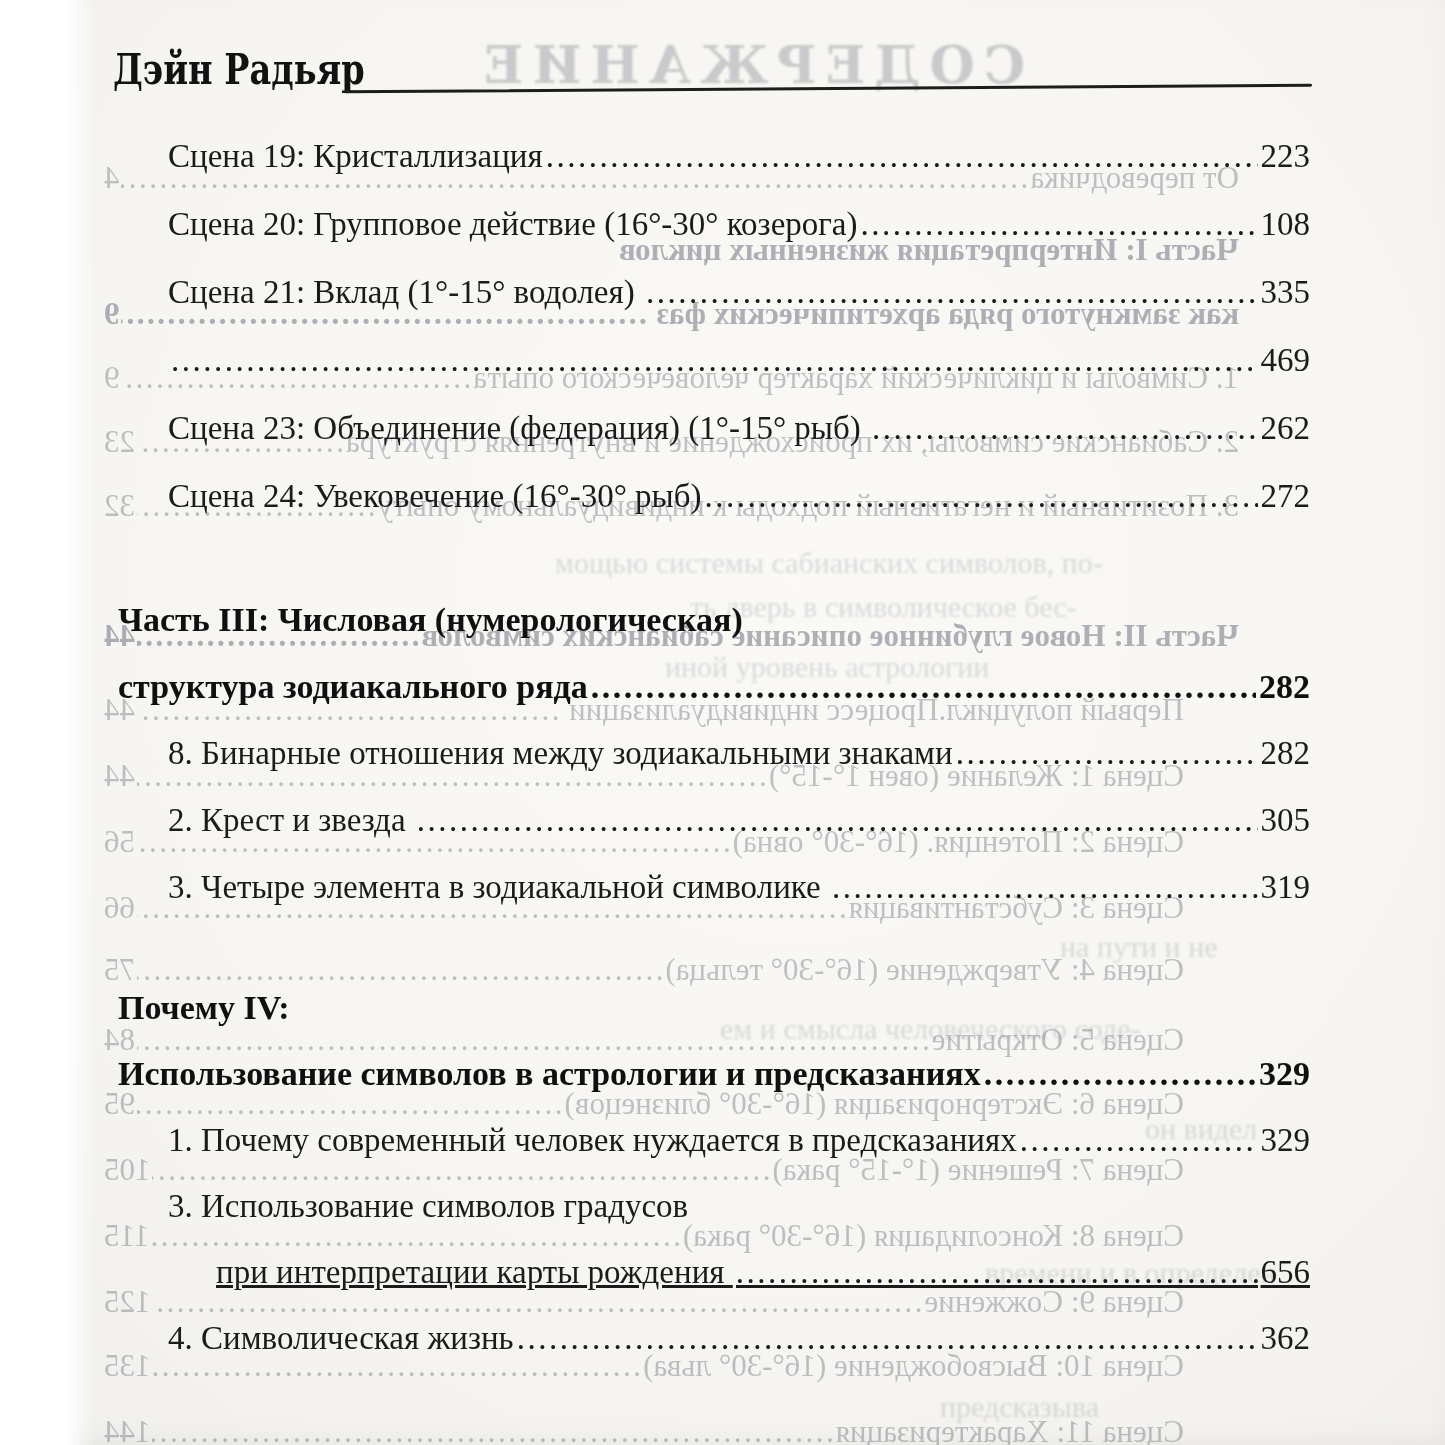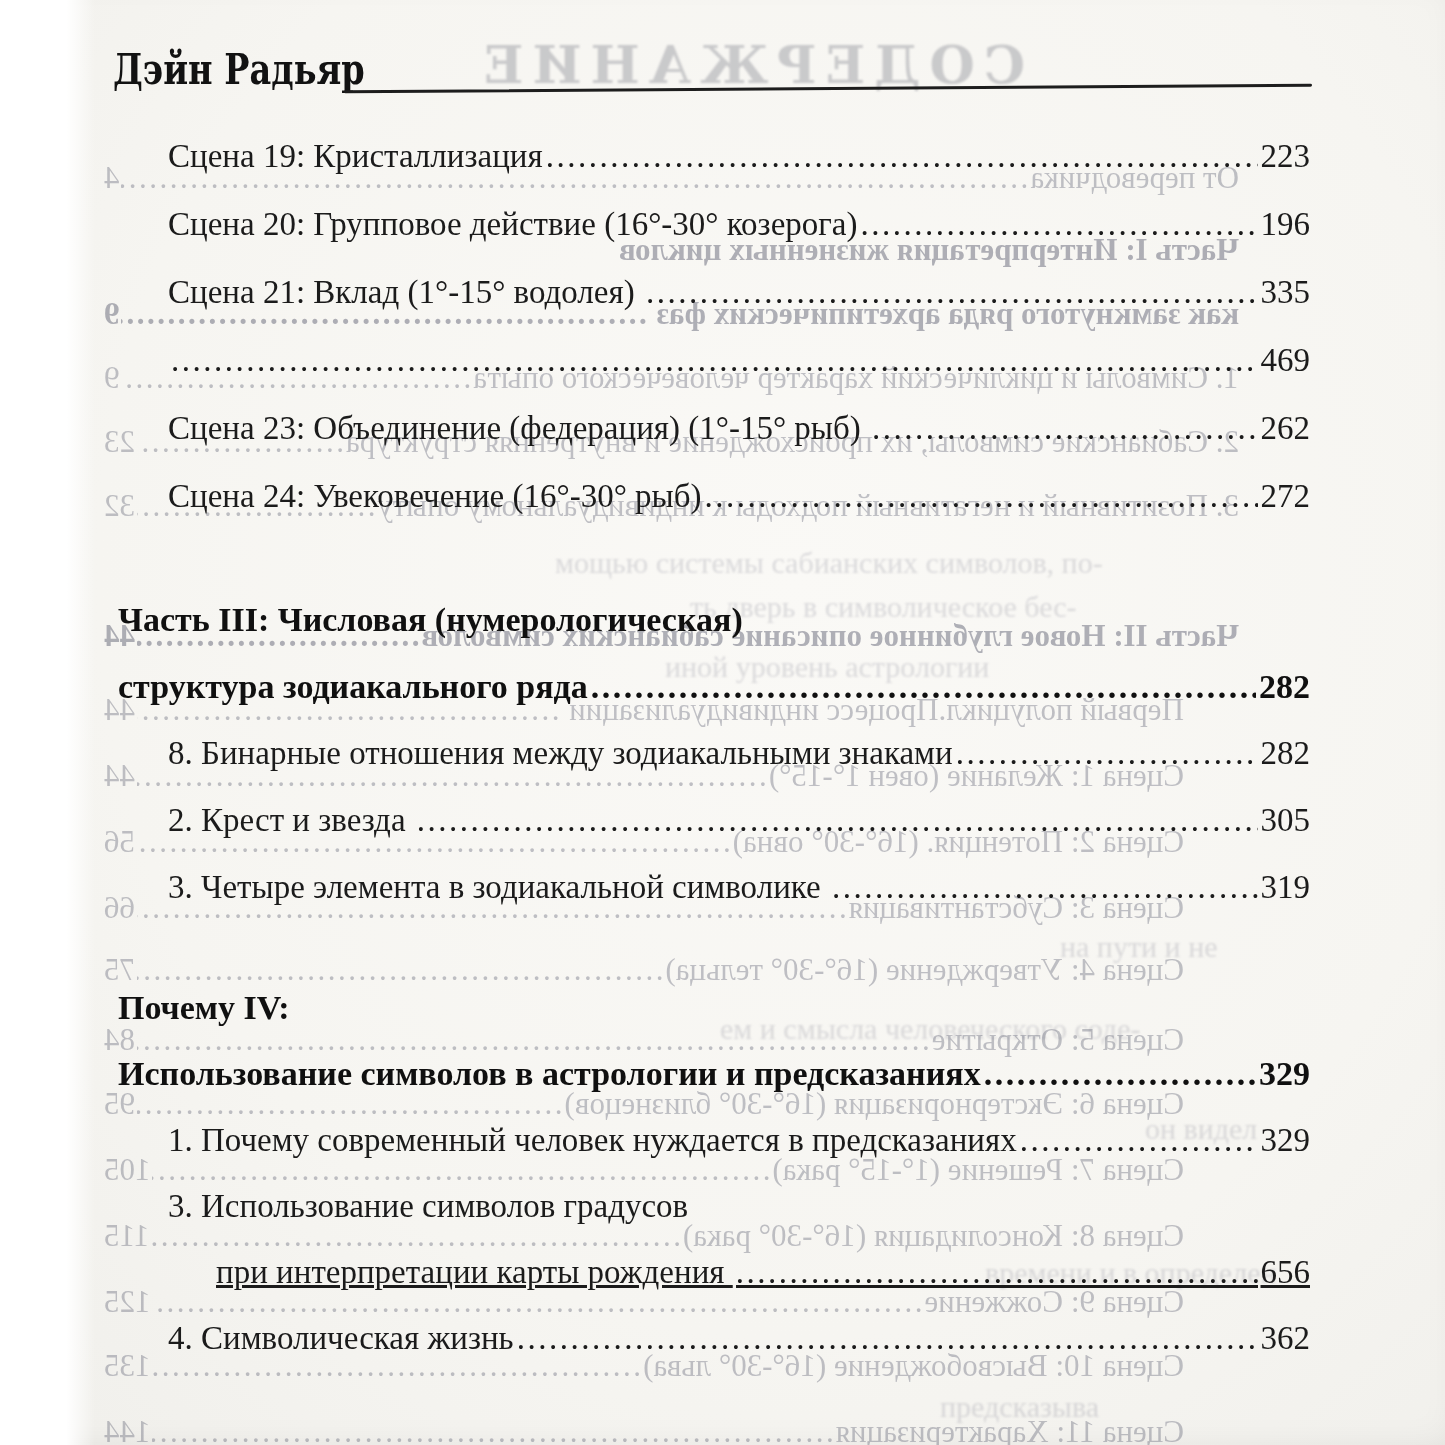--- a/index.html
+++ b/index.html
@@ -206,21 +206,21 @@
   <main id="toc">
       <section class="toc-section s0">
         <div class="row scene">
           <span class="t">Сцена 19: Кристаллизация</span>
           <span class="dots"></span>
           <span class="pg">223</span>
         </div>
         <div class="row scene">
           <span class="t">Сцена 20: Групповое действие (16°-30° козерога)</span>
           <span class="dots"></span>
-          <span class="pg">196</span>
+          <span class="pg">108</span>
         </div>
         <div class="row scene">
           <span class="t">Сцена 21: Вклад (1°-15° водолея) </span>
           <span class="dots"></span>
           <span class="pg">335</span>
         </div>
         <div class="row scene">
           <span class="dots"></span>
           <span class="pg">469</span>
         </div>

